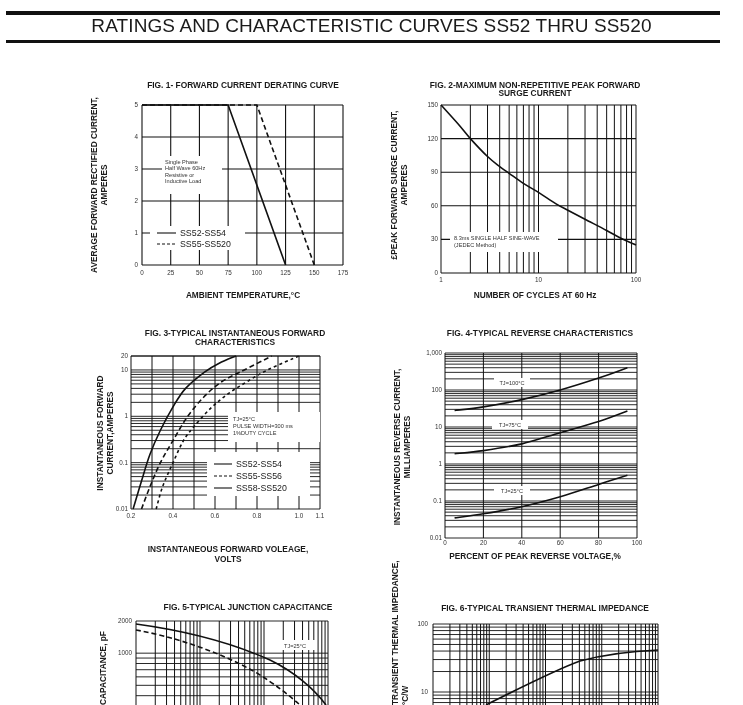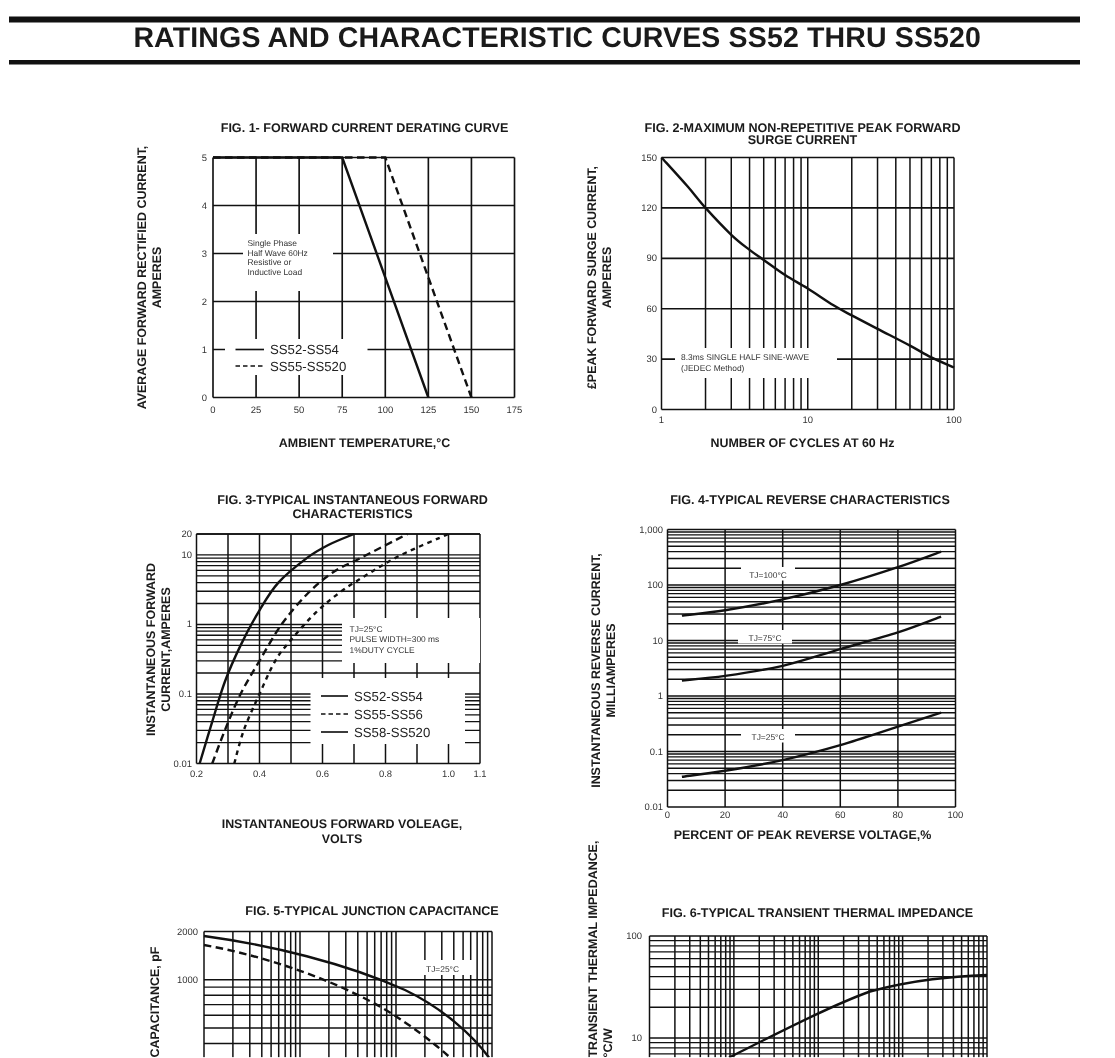--- a/index.html
+++ b/index.html
@@ -1,18 +1,18 @@
 <!DOCTYPE html>
 <html><head>
 <meta charset="utf-8">
 <style>
   html, body { margin:0; padding:0; background:#fff; }
   body { width:743px; height:705px; position:relative; overflow:hidden; font-family:"Liberation Sans", sans-serif; color:#1a1a1a; }
   .rule { position:absolute; left:6px; width:714px; background:#111; }
-  #page-title { position:absolute; left:0; width:743px; top:15px; text-align:center; font-size:19px; font-weight:bold; letter-spacing:0.1px; color:#1a1a1a; }
+  #page-title { position:absolute; left:0; width:743px; top:15px; text-align:center; font-size:19px; font-weight:normal; letter-spacing:0.1px; color:#1a1a1a; }
   svg { position:absolute; left:0; top:0; }
   .ft { font-family:"Liberation Sans", sans-serif; font-weight:bold; font-size:8.4px; fill:#1a1a1a; }
   .tk { font-family:"Liberation Sans", sans-serif; font-size:6.3px; fill:#333; }
   .ax { font-family:"Liberation Sans", sans-serif; font-weight:bold; font-size:8.3px; fill:#1a1a1a; }
   .note { font-family:"Liberation Sans", sans-serif; font-size:5.6px; fill:#333; }
   .leg { font-family:"Liberation Sans", sans-serif; font-size:8.8px; fill:#222; }
 </style>
 </head>
 <body>
 

